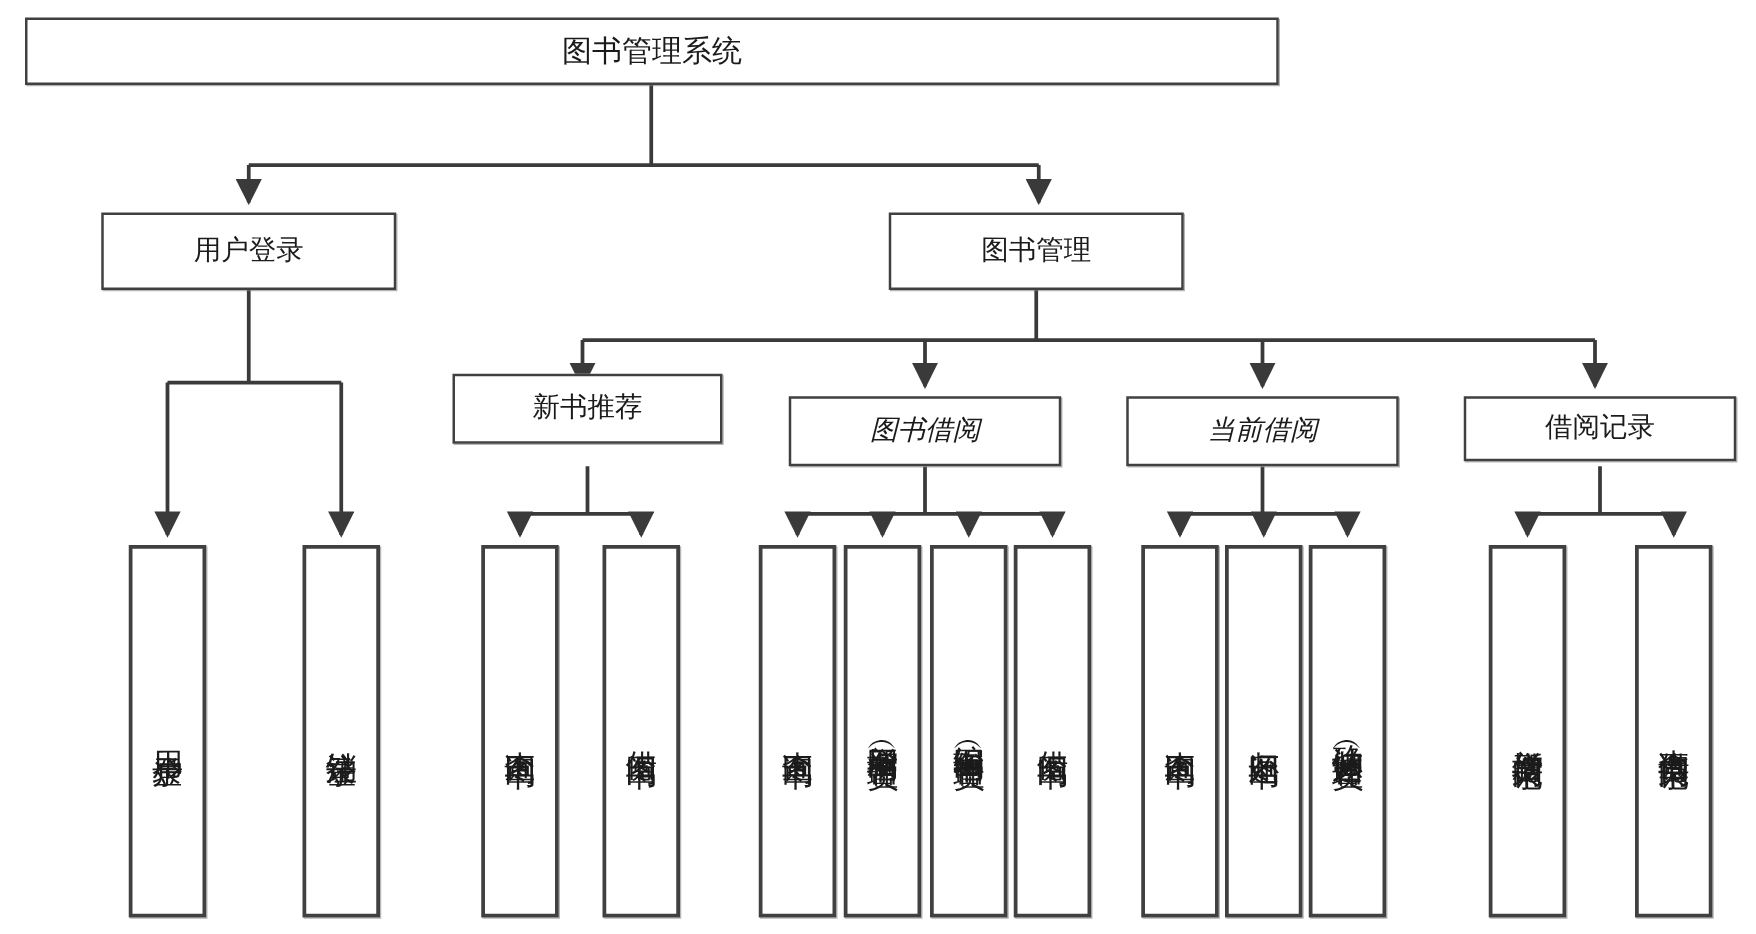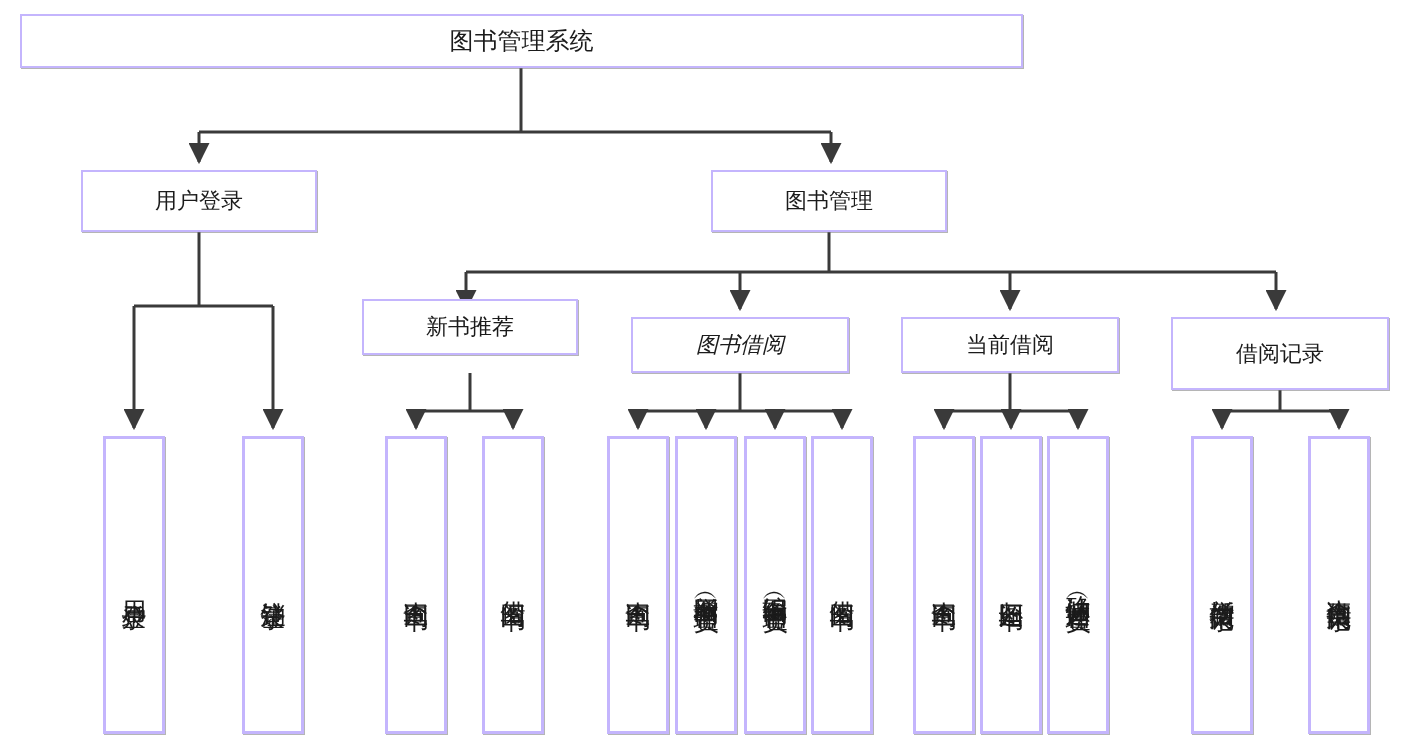--- a/index.html
+++ b/index.html
@@ -22,21 +22,21 @@
     left: 0;
     top: 0;
     width: 1405px;
     height: 747px;
     pointer-events: none;
   }
   .node {
     position: absolute;
     box-sizing: border-box;
     background: #ffffff;
-    border: 2px solid #c4b5fd;
+    border: 2px solid #404040;
     display: flex;
     align-items: center;
     justify-content: center;
     color: #1b1b1b;
     box-shadow: 1px 1px 0 rgba(120,120,120,0.55);
   }
   .node .label {
     display: block;
     text-align: center;
     line-height: 1.25;
@@ -130,24 +130,24 @@
   <div class="node l2" style="left:711px; top:170px; width:236px; height:62px;">
     <span class="label">图书管理</span>
   </div>
 
   <div class="node l3" style="left:362px; top:299px; width:216px; height:56px;">
     <span class="label">新书推荐</span>
   </div>
   <div class="node l3" style="left:631px; top:317px; width:218px; height:56px;font-style:italic;">
     <span class="label">图书借阅</span>
   </div>
-  <div class="node l3" style="left:901px; top:317px; width:218px; height:56px;">
+  <div class="node l3" style="left:901px; top:317px; width:218px; height:56px;font-style:italic;">
     <span class="label">当前借阅</span>
   </div>
-  <div class="node l3" style="left:1171px; top:317px; width:218px; height:73px;">
+  <div class="node l3" style="left:1171px; top:317px; width:218px; height:52px;">
     <span class="label">借阅记录</span>
   </div>
 
   <div class="node leaf" style="left:103px; top:436px; width:62px; height:298px;">
     <span class="label">用户登录</span>
   </div>
   <div class="node leaf" style="left:242px; top:436px; width:62px; height:298px;">
     <span class="label">注销登录</span>
   </div>
 

